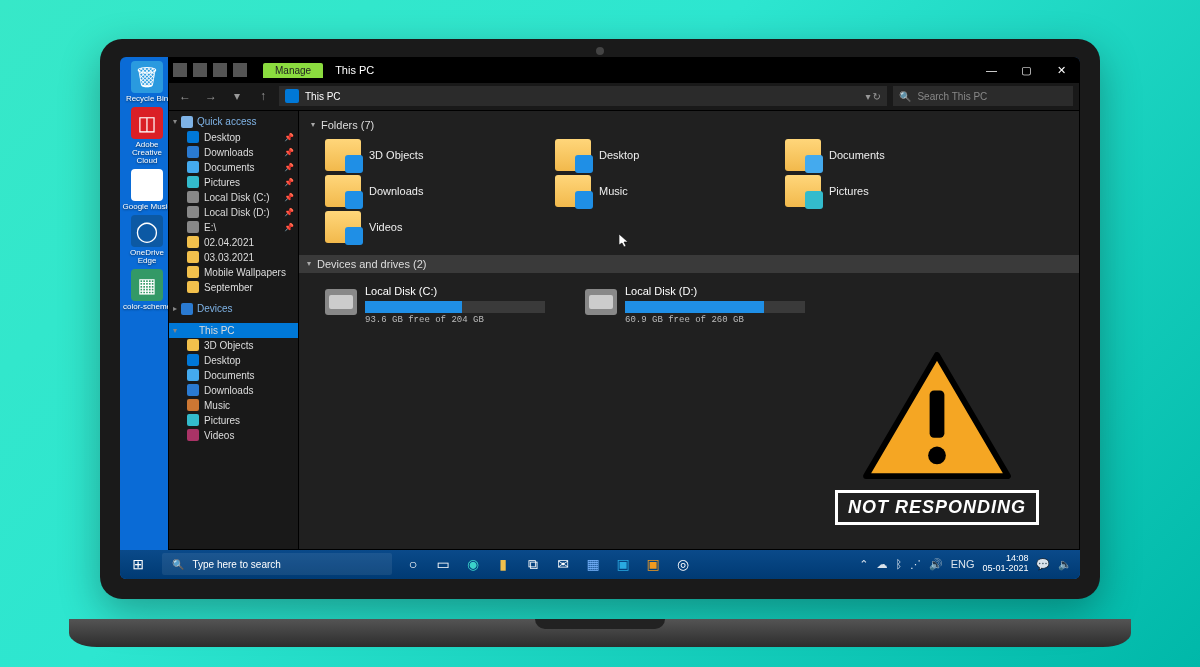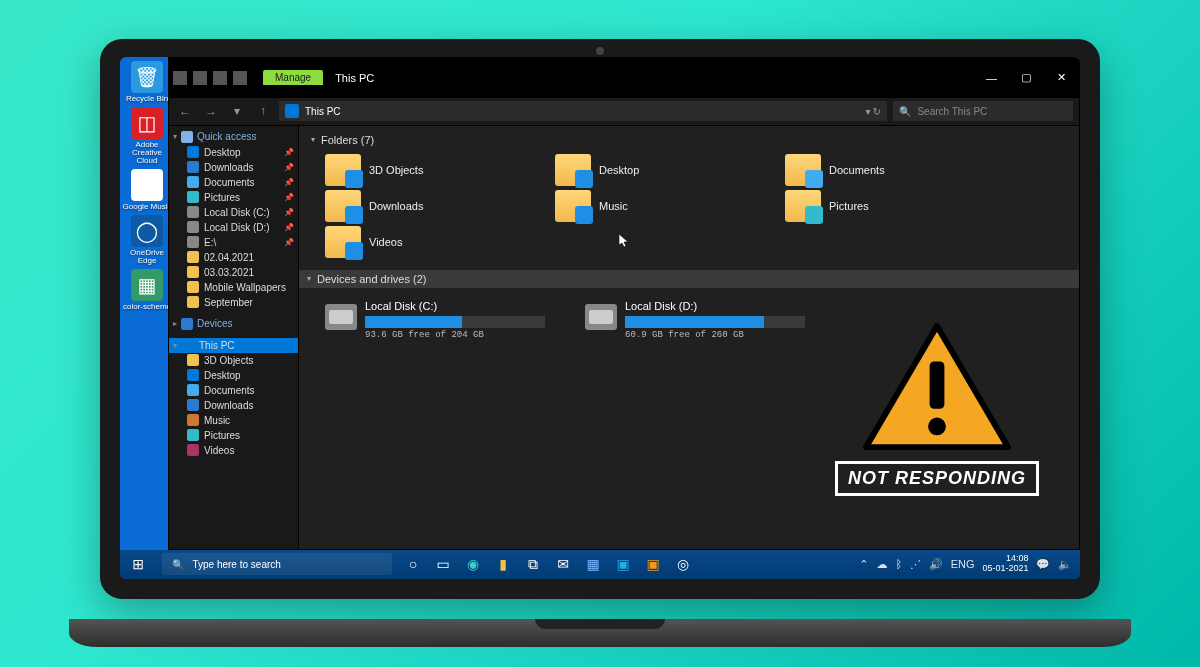--- a/index.html
+++ b/index.html
@@ -51,21 +51,21 @@
   .di span{ display:block; line-height:1.0; text-shadow:0 1px 2px rgba(0,0,0,0.6);}
 
   
   .explorer{
     position:absolute; top:0; left:48px; right:0; bottom:29px;
     background:#202020; color:#fff; font-size:11px;
     display:flex; flex-direction:column;
     border:1px solid #000;
   }
   .titlebar{
-    height:40px; background:#000; display:flex; align-items:center;
+    height:25px; background:#000; display:flex; align-items:center;
     padding:0 0 0 4px; flex-shrink:0;
   }
   .title-icons{ display:flex; gap:6px; }
   .ticon{ width:14px;height:14px; background:#555; display:inline-block;}
   .manage-tab{
     margin-left:16px; background:#8bdc3f; color:#222; font-size:10px;
     padding:2px 12px; border-radius:2px 2px 0 0;
   }
   .title-text{ margin-left:12px; font-size:11px; color:#fff;}
   .win-controls{ margin-left:auto; display:flex;}
@@ -158,21 +158,21 @@
     position:absolute; width:10px;height:14px; pointer-events:none;
   }
 
   .statusbar{
     height:18px; background:#1a1a1a; display:flex; align-items:center;
     padding:0 8px; font-size:10px; color:#ccc; gap:10px; flex-shrink:0;
     border-top:1px solid #000;
   }
 
   .warning{
-    position:absolute; right:40px; bottom:53px; text-align:left;
+    position:absolute; right:40px; bottom:24px; text-align:left;
     pointer-events:none;
   }
   .warning svg{ display:block; margin:0 auto;}
   .warn-label{
     margin-top:8px; display:inline-block; padding:4px 10px;
     border:3px solid #fff; color:#fff; font-weight:800; font-size:18px;
     letter-spacing:1px; font-style:italic;
   }
 
   

